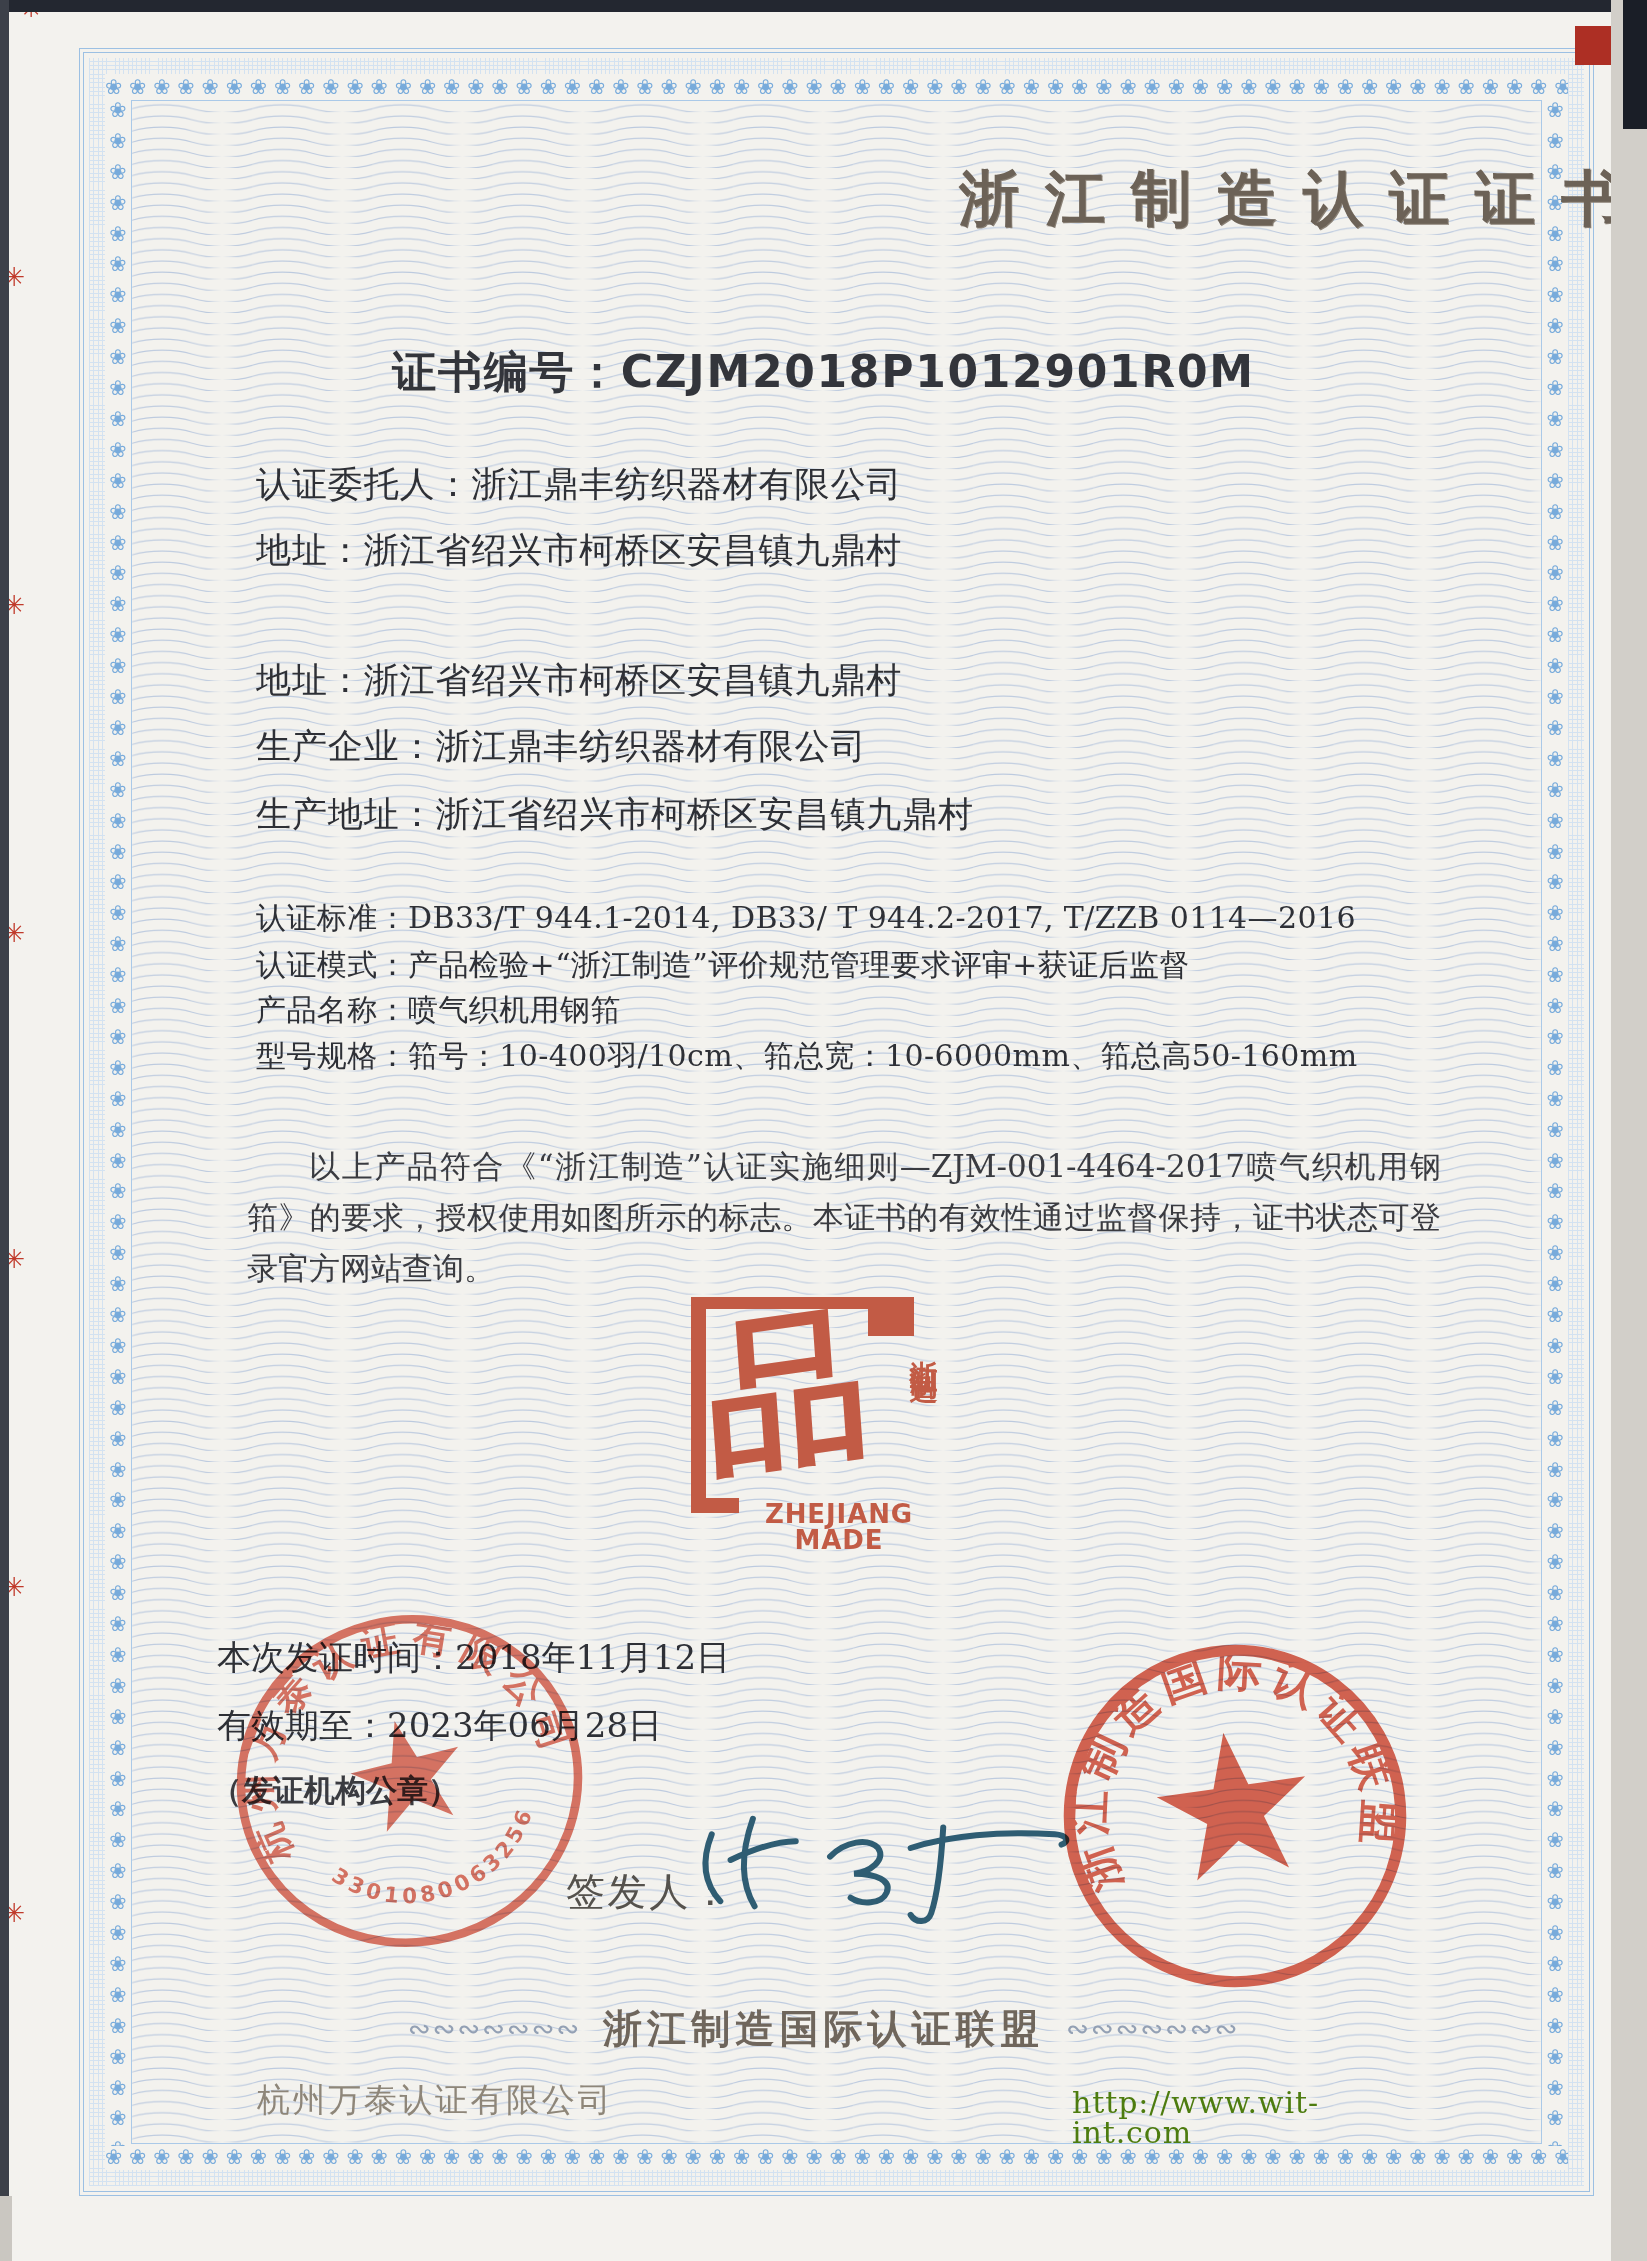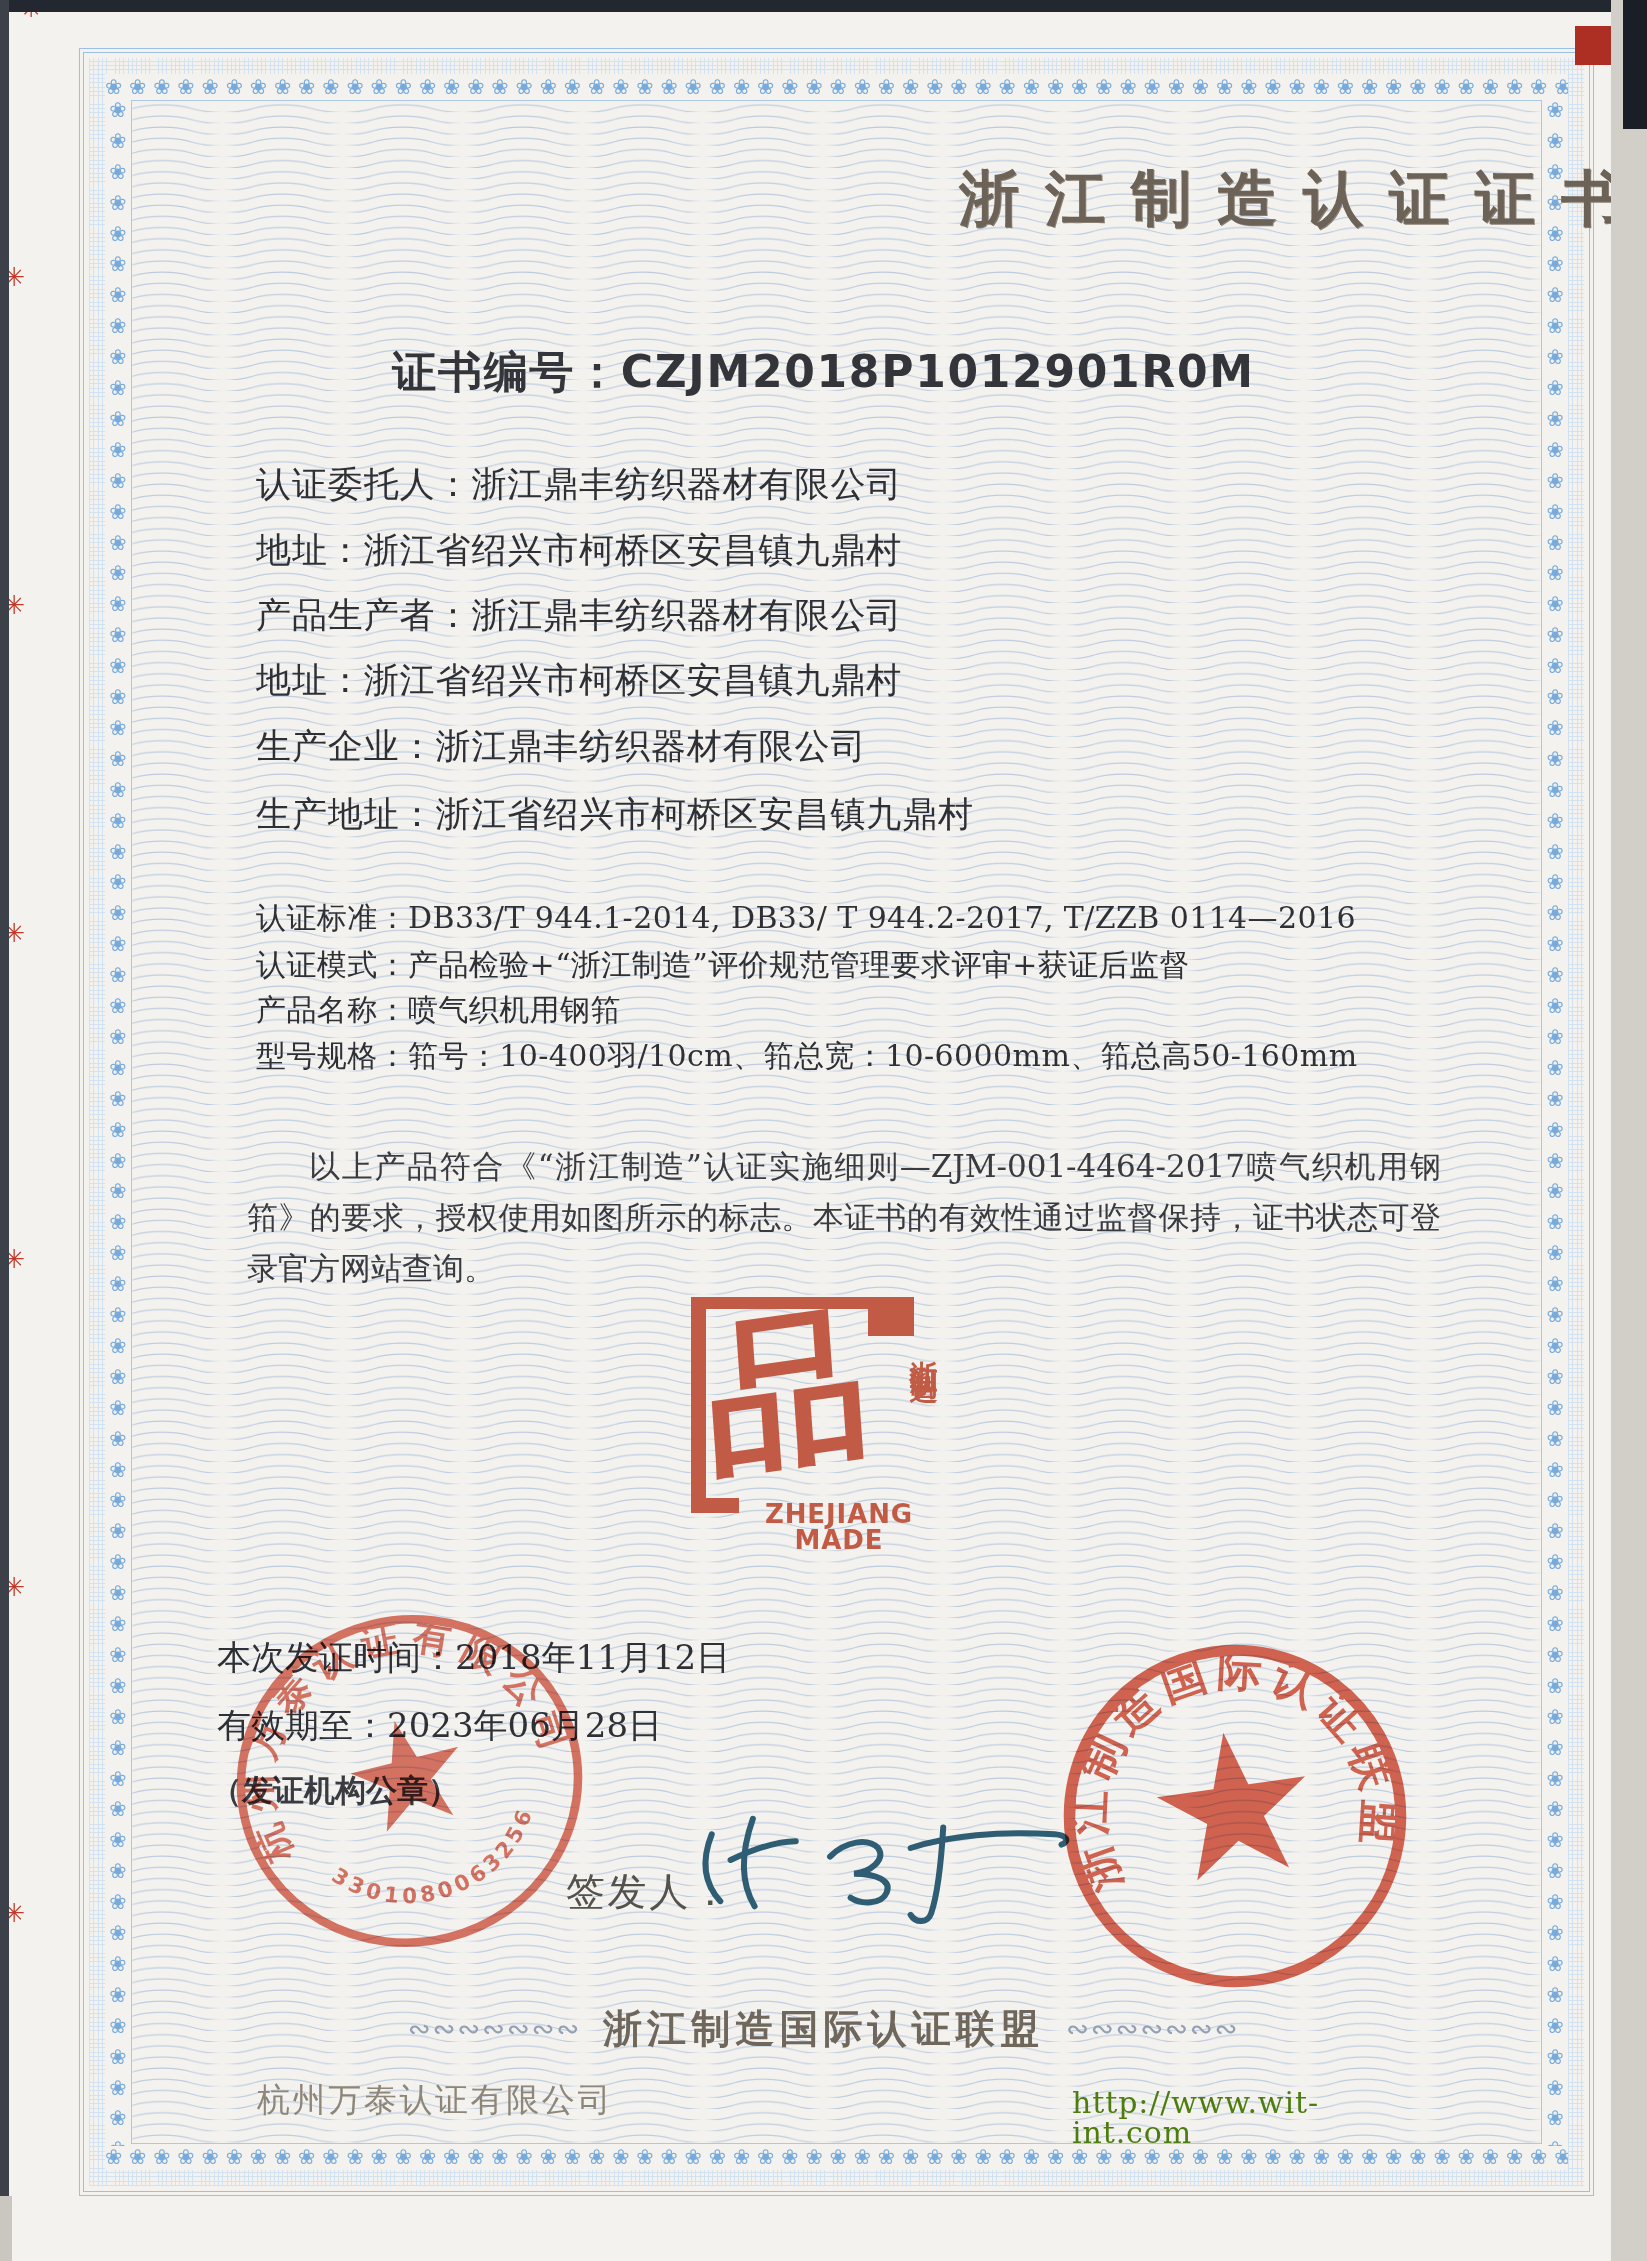--- a/index.html
+++ b/index.html
@@ -103,23 +103,20 @@
   <div class="abs certno">
     <span>证书编号：</span><span>CZJM2018P1012901R0M</span>
   </div>
 
   <div class="abs party cjk-bold" style="top:467px">
     <span>认证委托人：</span><span>浙江鼎丰纺织器材有限公司</span>
   </div>
   <div class="abs party cjk-bold" style="top:533px">
     <span>地址：</span><span>浙江省绍兴市柯桥区安昌镇九鼎村</span>
   </div>
-  <div class="abs party cjk-bold" style="top:598px">
-    <span>产品生产者：</span><span>浙江鼎丰纺织器材有限公司</span>
-  </div>
   <div class="abs party cjk-bold" style="top:663px">
     <span>地址：</span><span>浙江省绍兴市柯桥区安昌镇九鼎村</span>
   </div>
   <div class="abs party cjk-bold" style="top:729px">
     <span>生产企业：</span><span>浙江鼎丰纺织器材有限公司</span>
   </div>
   <div class="abs party cjk-bold" style="top:797px">
     <span>生产地址：</span><span>浙江省绍兴市柯桥区安昌镇九鼎村</span>
   </div>
 

